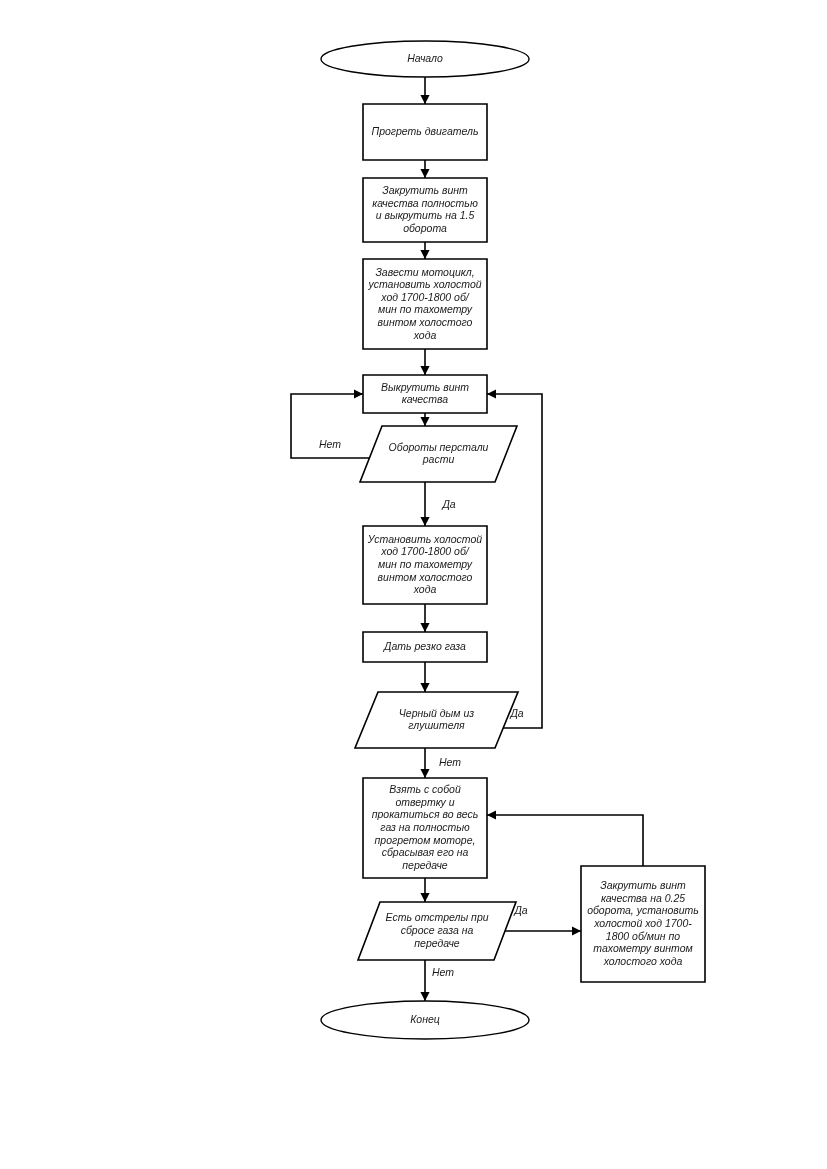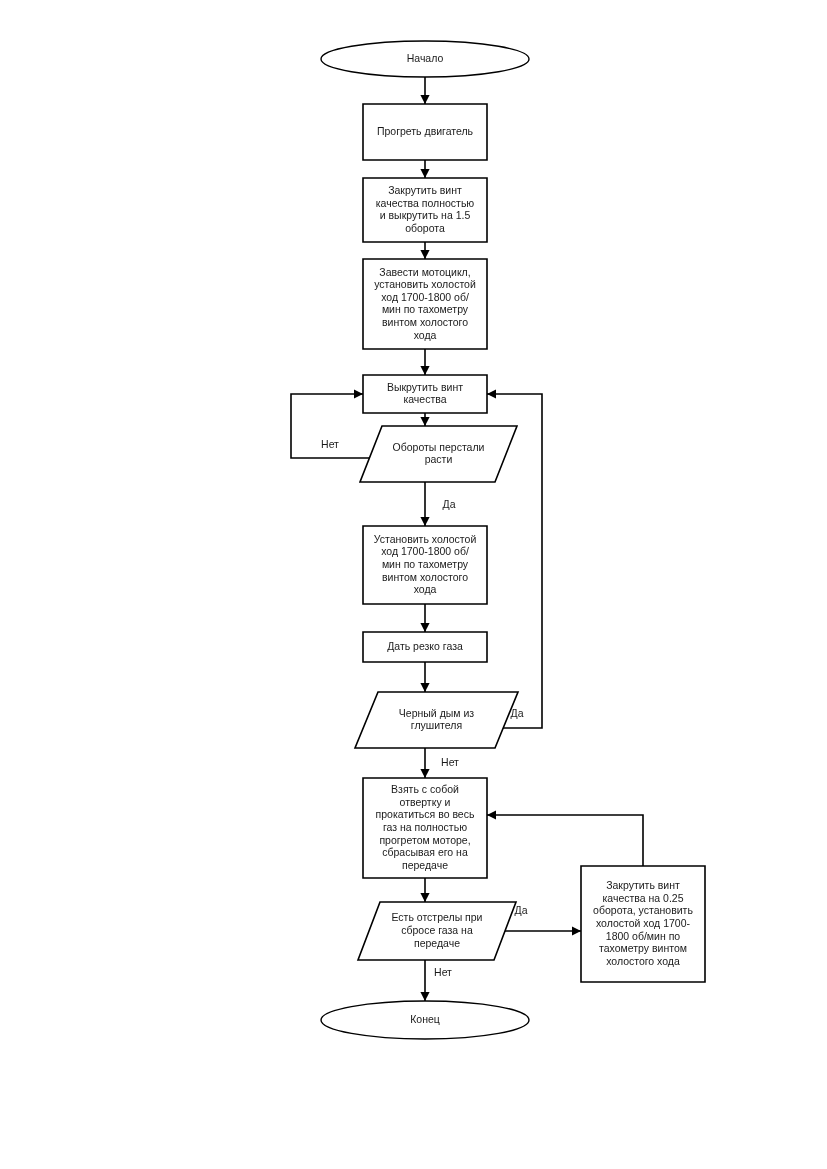--- a/index.html
+++ b/index.html
@@ -12,20 +12,21 @@
     width: 827px;
     height: 1169px;
     font-family: "Liberation Sans", sans-serif;
     overflow: hidden;
   }
   #flowchart-root {
     position: relative;
     width: 827px;
     height: 1169px;
     background: #ffffff;
+    font-style: italic;
   }
   svg.flow-canvas {
     display: block;
     width: 827px;
     height: 1169px;
   }
   .node-shape {
     fill: #ffffff;
     stroke: #000000;
     stroke-width: 1.6;

